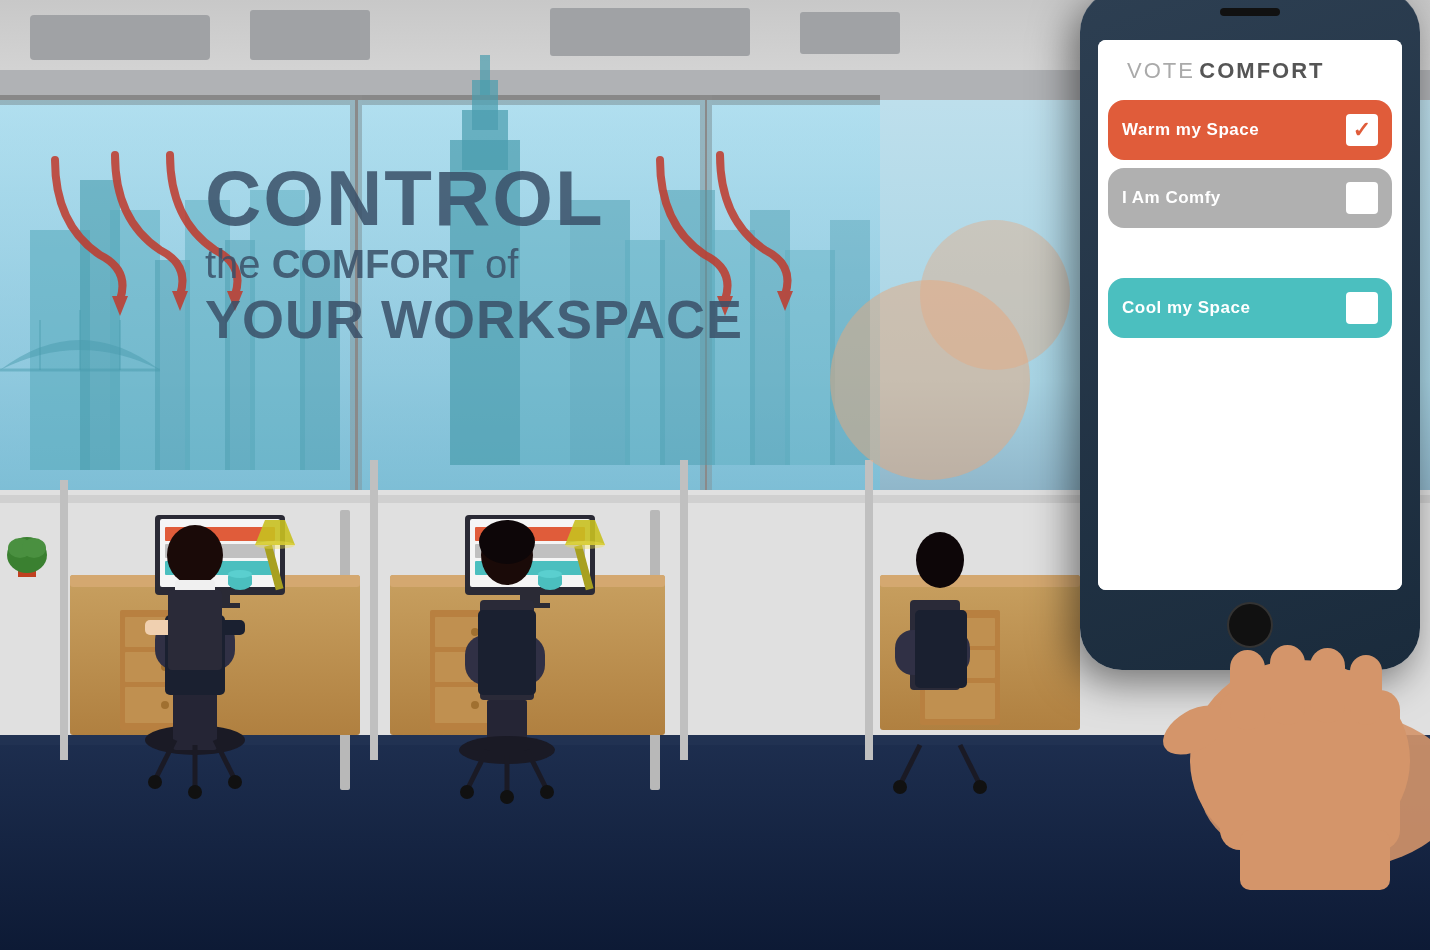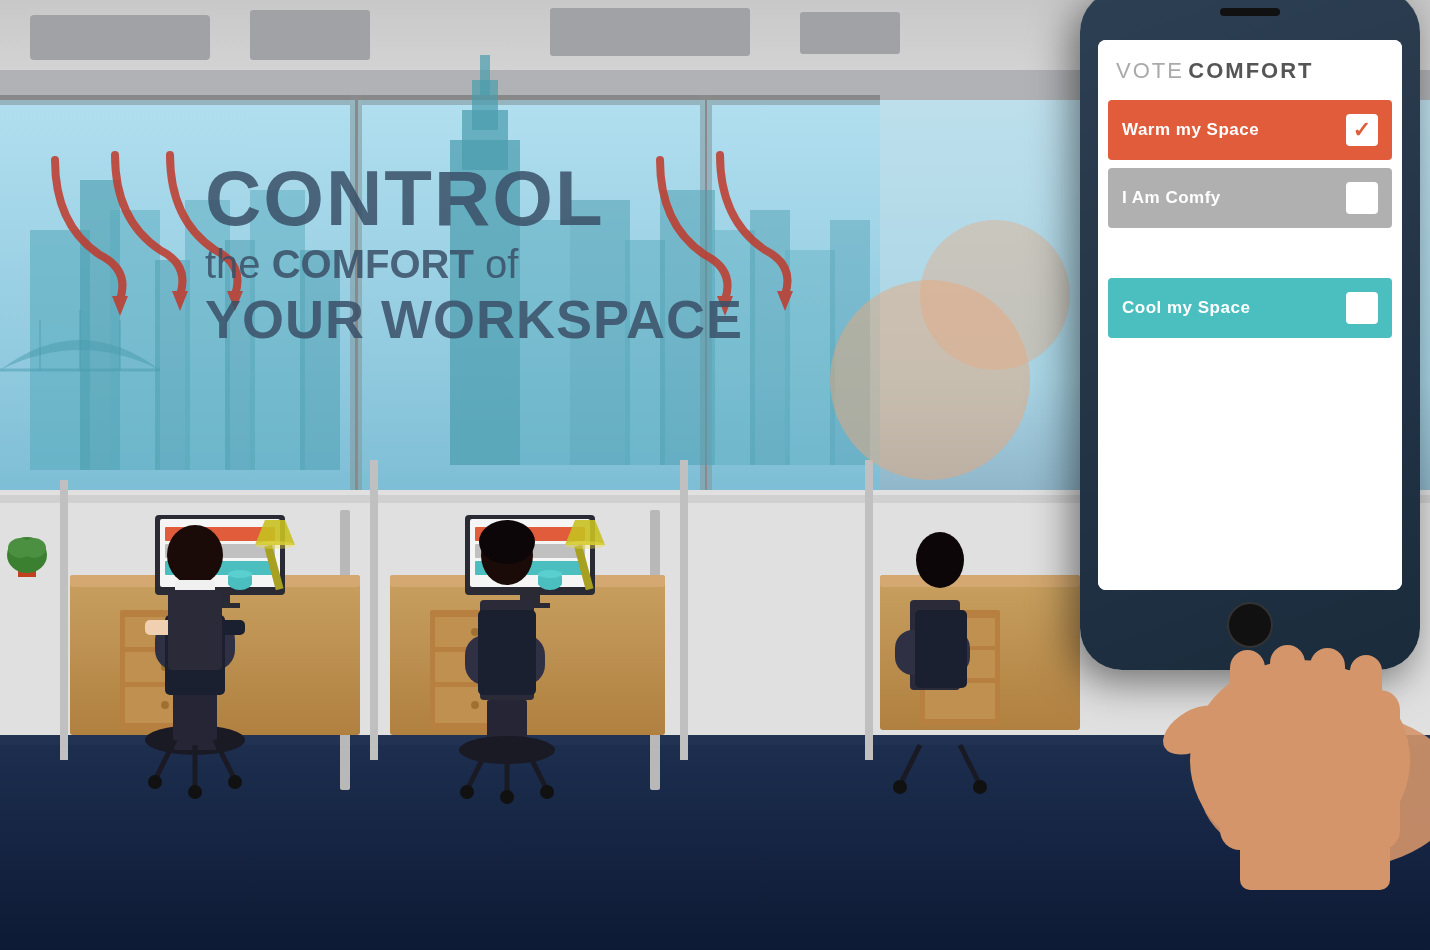--- a/index.html
+++ b/index.html
@@ -78,21 +78,21 @@
       transform: translateX(-50%);
       width: 46px;
       height: 46px;
       background: #111;
       border-radius: 50%;
       border: 2px solid #333;
     }
 
     
     .vote-header {
-      padding: 18px 18px 12px;
+      padding: 18px 29px 12px;
       display: flex;
       align-items: baseline;
       gap: 0;
       background: white;
     }
     .vote-title-vote {
       font-size: 22px;
       font-weight: 300;
       color: #aaa;
       letter-spacing: 2px;
@@ -113,21 +113,21 @@
       gap: 8px;
       padding: 4px 10px 10px;
       background: white;
     }
 
     .vote-option {
       display: flex;
       align-items: center;
       justify-content: space-between;
       padding: 14px 14px;
-      border-radius: 4px;
+      border-radius: 16px;
       cursor: pointer;
     }
     .vote-option.warm {
       background: #e05c3a;
     }
     .vote-option.comfy {
       background: #b0b0b0;
     }
     .vote-option.cool {
       background: #4bbfbf;

